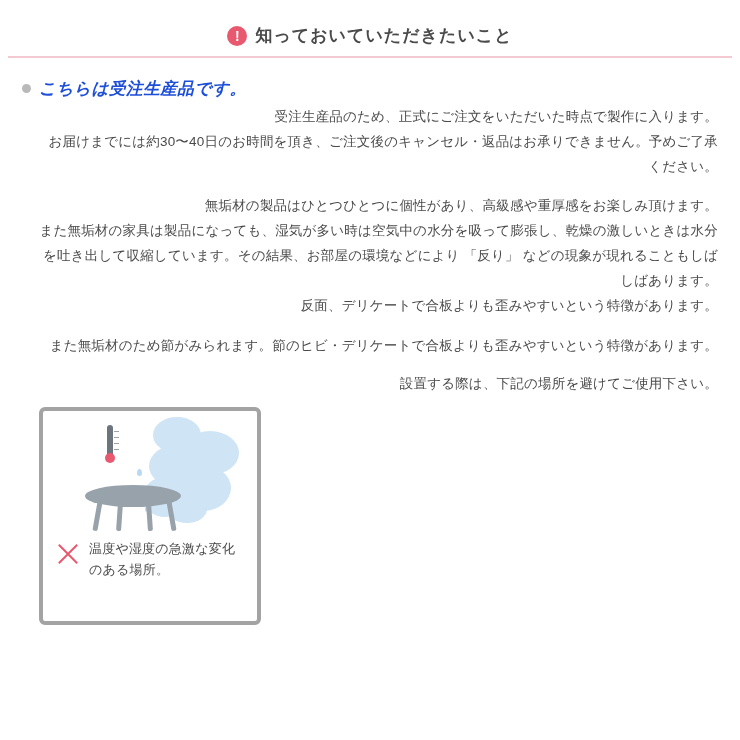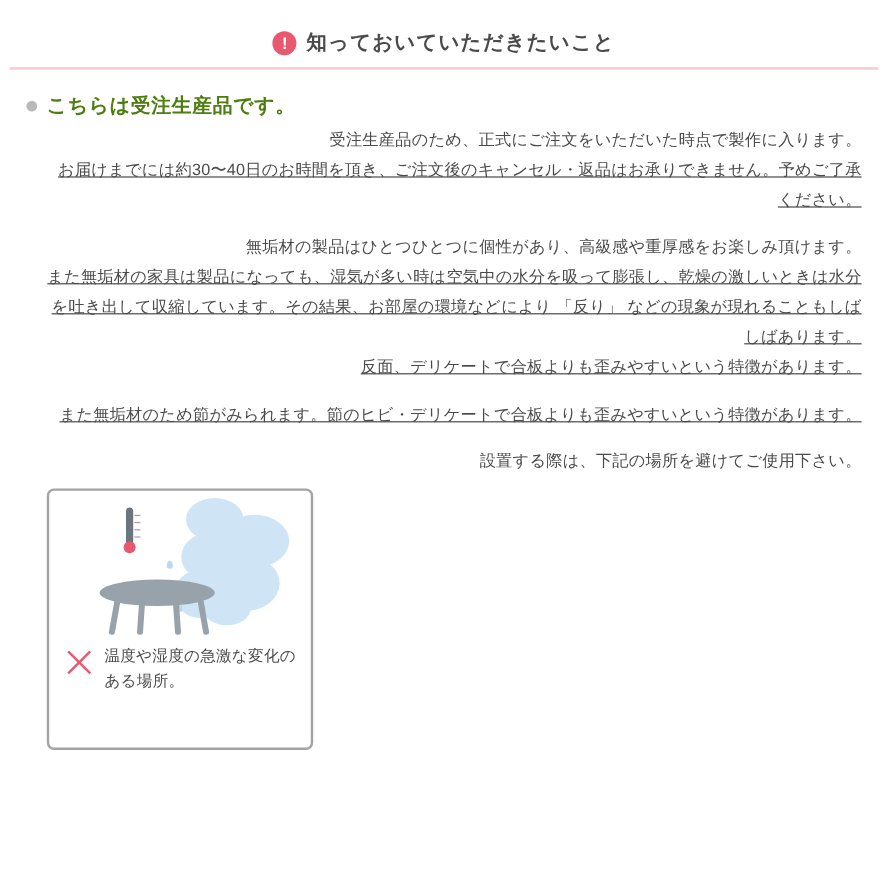--- a/index.html
+++ b/index.html
@@ -68,54 +68,54 @@
     height: 9px;
     border-radius: 50%;
     background: #b9b9b9;
     margin-top: 8px;
     flex: 0 0 auto;
   }
   .sec-title {
     font-size: 16.5px;
     font-weight: bold;
     letter-spacing: 0.6px;
-    color: #4d7c0f;
+    color: #1d4ed8;
     line-height: 1.5;
+    font-style: italic;
   }
   .sec-body {
     margin-left: 17px;
     margin-top: 4px;
     font-size: 13.5px;
     line-height: 1.85;
     letter-spacing: 0.2px;
     color: #4a4a4a;
   }
   .sec-body p {
     margin: 0;
     text-align: right;
   }
   .sec-body p + p {
     margin-top: 0;
-    text-decoration: underline;
   }
   .gap-p {
     margin-top: 15px !important;
   }
 
   
   .cards {
     display: flex;
     gap: 12px;
     margin-left: 17px;
     margin-top: 10px;
   }
   .card {
     width: 222px;
     height: 218px;
-    border: 2px solid #a3a3a3;
+    border: 4px solid #a3a3a3;
     border-radius: 6px;
     box-sizing: border-box;
     background: #ffffff;
     position: relative;
     overflow: hidden;
   }
   .card-art {
     position: relative;
     width: 100%;
     height: 128px;

